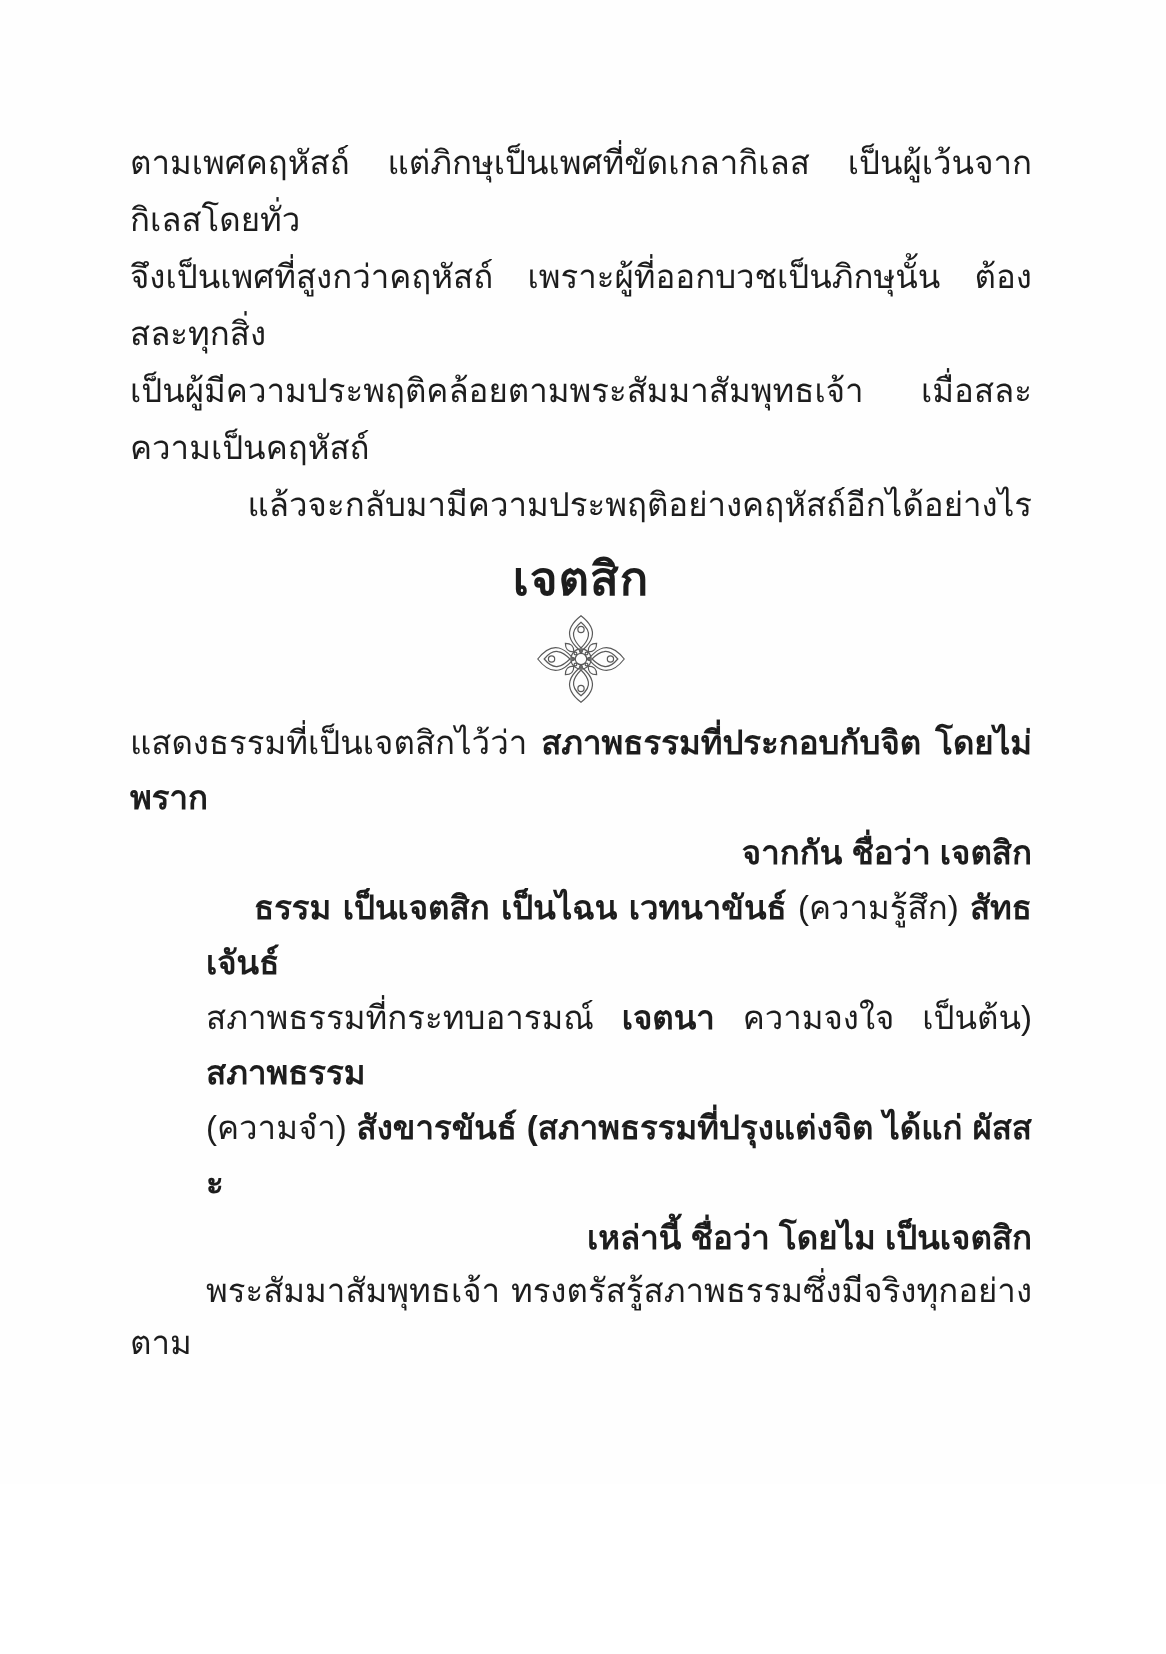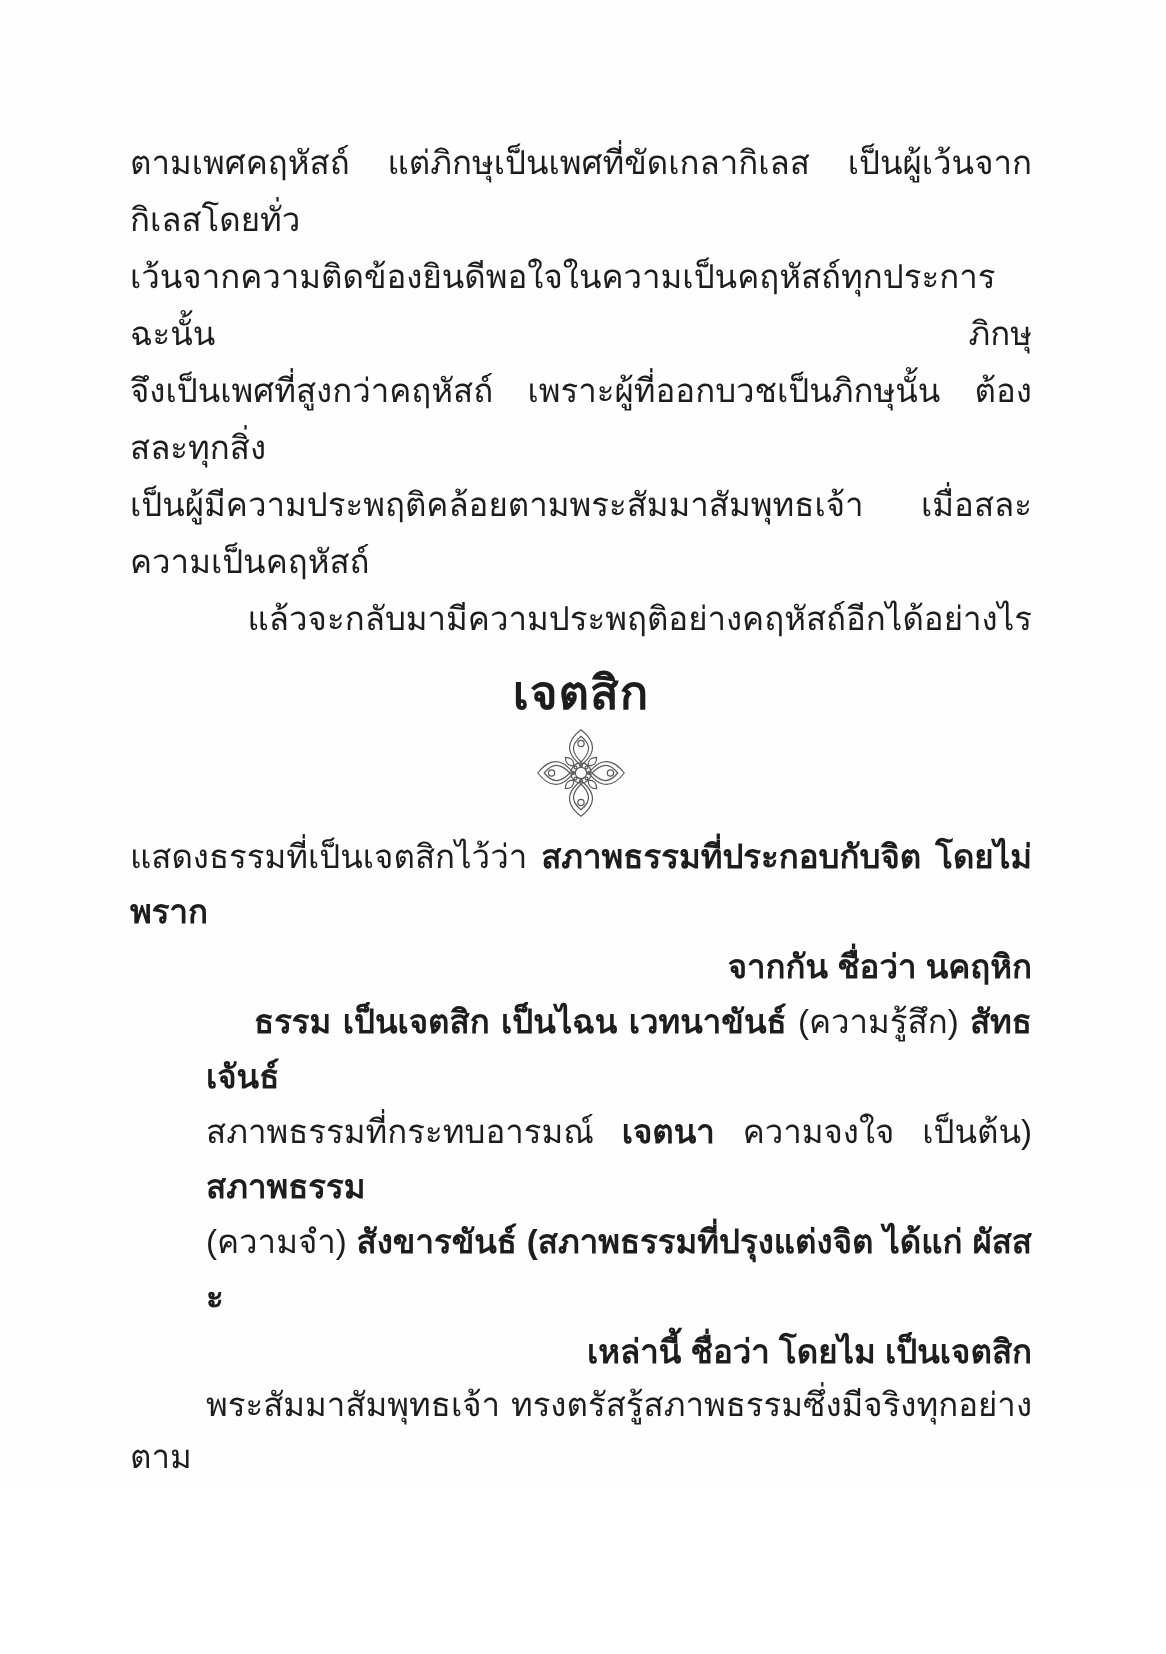--- a/index.html
+++ b/index.html
@@ -56,21 +56,20 @@
   }
 </style>
 </head>
 <body>
 
 <div class="page">
   <div class="text-block">
 
     <div class="para lh57" id="p1">
         <div class="line just"><span class="r">ตามเพศคฤหัสถ์ แต่ภิกษุเป็นเพศที่ขัดเกลากิเลส เป็นผู้เว้นจากกิเลสโดยทั่ว</span></div>
-        <div class="line just"><span class="r">เว้นจากความติดข้องยินดีพอใจในความเป็นคฤหัสถ์ทุกประการ ฉะนั้น ภิกษุ</span></div>
         <div class="line just"><span class="r">จึงเป็นเพศที่สูงกว่าคฤหัสถ์ เพราะผู้ที่ออกบวชเป็นภิกษุนั้น ต้องสละทุกสิ่ง</span></div>
         <div class="line just"><span class="r">เป็นผู้มีความประพฤติคล้อยตามพระสัมมาสัมพุทธเจ้า เมื่อสละความเป็นคฤหัสถ์</span></div>
         <div class="line"><span class="r">แล้วจะกลับมามีความประพฤติอย่างคฤหัสถ์อีกได้อย่างไร</span></div>
       </div>
 
     <h1 class="heading">เจตสิก</h1>
 
     <div class="ornament-wrap">
       <svg width="92" height="92" viewBox="0 0 100 100" aria-hidden="true">
         <g stroke="#5a5a5a" stroke-width="1.3" fill="none">
@@ -118,21 +117,21 @@
           <circle cx="50" cy="58.5" r="1.5"></circle>
           <circle cx="44" cy="56" r="1.5"></circle>
           <circle cx="41.5" cy="50" r="1.5"></circle>
           <circle cx="44" cy="44" r="1.5"></circle>
         </g>
       </svg>
     </div>
 
     <div class="para lh55" id="p2">
         <div class="line just"><span class="r">แสดงธรรมที่เป็นเจตสิกไว้ว่า </span><span class="b">สภาพธรรมที่ประกอบกับจิต โดยไม่พราก</span></div>
-        <div class="line"><span class="b">จากกัน ชื่อว่า นคฤหิก</span></div>
+        <div class="line"><span class="b">จากกัน ชื่อว่า เจตสิก</span></div>
       </div>
 
     <div class="para lh55 quote" id="q1">
         <div class="line just" style="text-indent: 48px;"><span class="b">ธรรม เป็นเจตสิก เป็นไฉน เวทนาขันธ์ </span><span class="r">(ความรู้สึก) </span><span class="b">สัทธเจันธ์</span></div>
         <div class="line just"><span class="r">สภาพธรรมที่กระทบอารมณ์ </span><span class="b">เจตนา </span><span class="r">ความจงใจ เป็นต้น) </span><span class="b">สภาพธรรม</span></div>
         <div class="line just"><span class="r">(ความจำ) </span><span class="b">สังขารขันธ์ (สภาพธรรมที่ปรุงแต่งจิต ได้แก่ ผัสสะ</span></div>
         <div class="line"><span class="b">เหล่านี้ ชื่อว่า โดยไม เป็นเจตสิก</span></div>
       </div>
 
     <div class="para lh52" id="p3">

